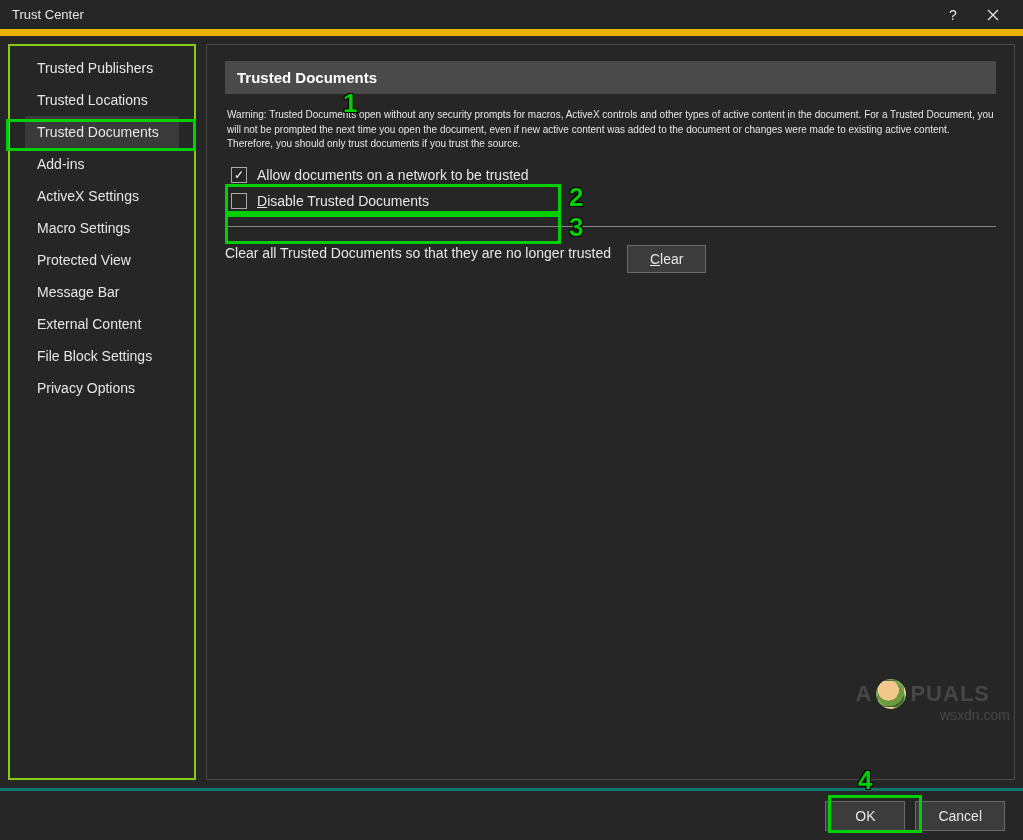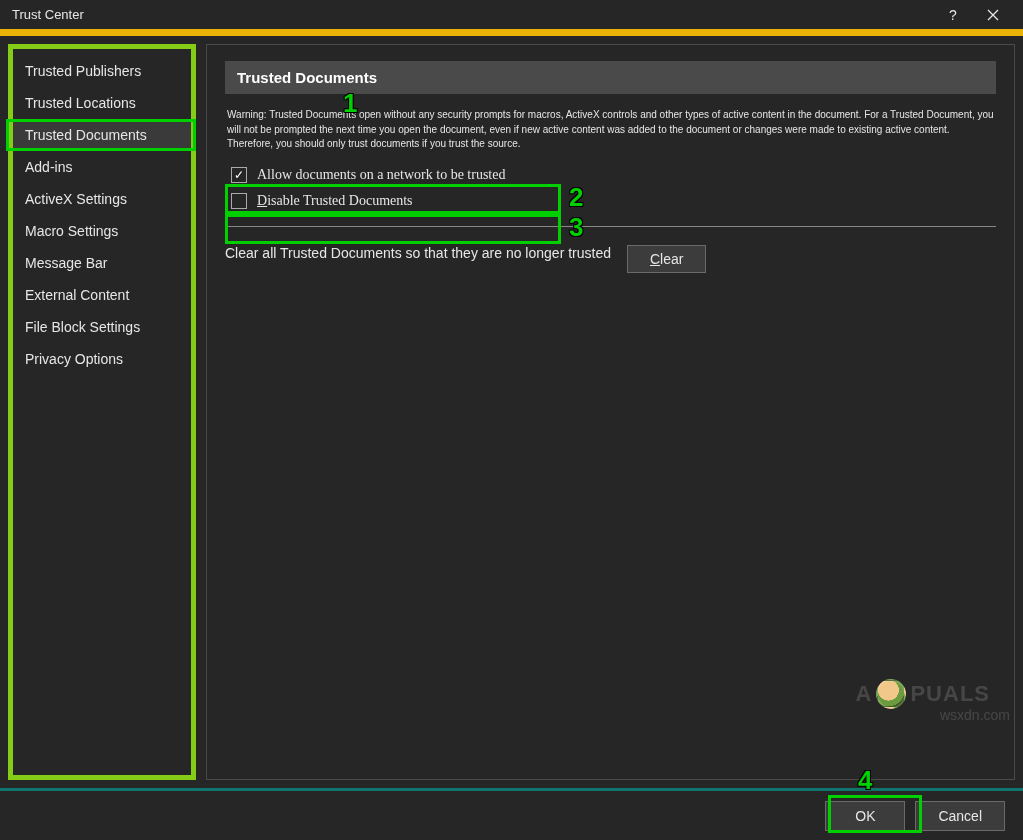--- a/index.html
+++ b/index.html
@@ -29,23 +29,23 @@
     }
     .content {
       display: flex;
       height: calc(840px - 36px - 52px);
       background: #262626;
       padding: 8px;
       gap: 10px;
     }
     .sidebar {
       width: 188px;
-      border: 5px solid #84cc16;
-      background: #262626;
-      padding: 6px 0;
+      border: 2px solid #84cc16;
+      background: #262626;
+      padding: 6px 15px;
     }
     .sidebar-item {
       padding: 8px 12px;
       font-size: 14px;
       color: #e6e6e6;
       cursor: pointer;
       position: relative;
     }
     .sidebar-item.selected {
       background: #3a3a3a;
@@ -73,21 +73,20 @@
       margin-bottom: 10px;
       padding: 0 2px;
     }
     .option-row {
       display: flex;
       align-items: center;
       gap: 10px;
       padding: 5px 6px;
       margin: 0;
       position: relative;
-      font-family: Liberation Serif, serif;
     }
     .checkbox {
       width: 16px; height: 16px;
       border: 1px solid #aaa;
       background: #262626;
       display: flex; align-items: center; justify-content: center;
       flex-shrink: 0;
     }
     .checkbox.checked::after {
       content: "✓";
@@ -180,20 +179,21 @@
 </div>
 
 <div class="content">
   <div class="sidebar">
     <div class="sidebar-item">Trusted Publishers</div>
     <div class="sidebar-item">Trusted Locations</div>
     <div class="sidebar-item selected">Trusted Documents</div>
     <div class="sidebar-item">Add-ins</div>
     <div class="sidebar-item">ActiveX Settings</div>
     <div class="sidebar-item">Macro Settings</div>
+    <div class="sidebar-item">Protected View</div>
     <div class="sidebar-item">Message Bar</div>
     <div class="sidebar-item">External Content</div>
     <div class="sidebar-item">File Block Settings</div>
     <div class="sidebar-item">Privacy Options</div>
   </div>
 
   <div class="main">
     <div class="section-header">Trusted Documents</div>
     <div class="warning">Warning: Trusted Documents open without any security prompts for macros, ActiveX controls and other types of active content in the document.  For a Trusted Document, you will not be prompted the next time you open the document, even if new active content was added to the document or changes were made to existing active content. Therefore, you should only trust documents if you trust the source.</div>
 

